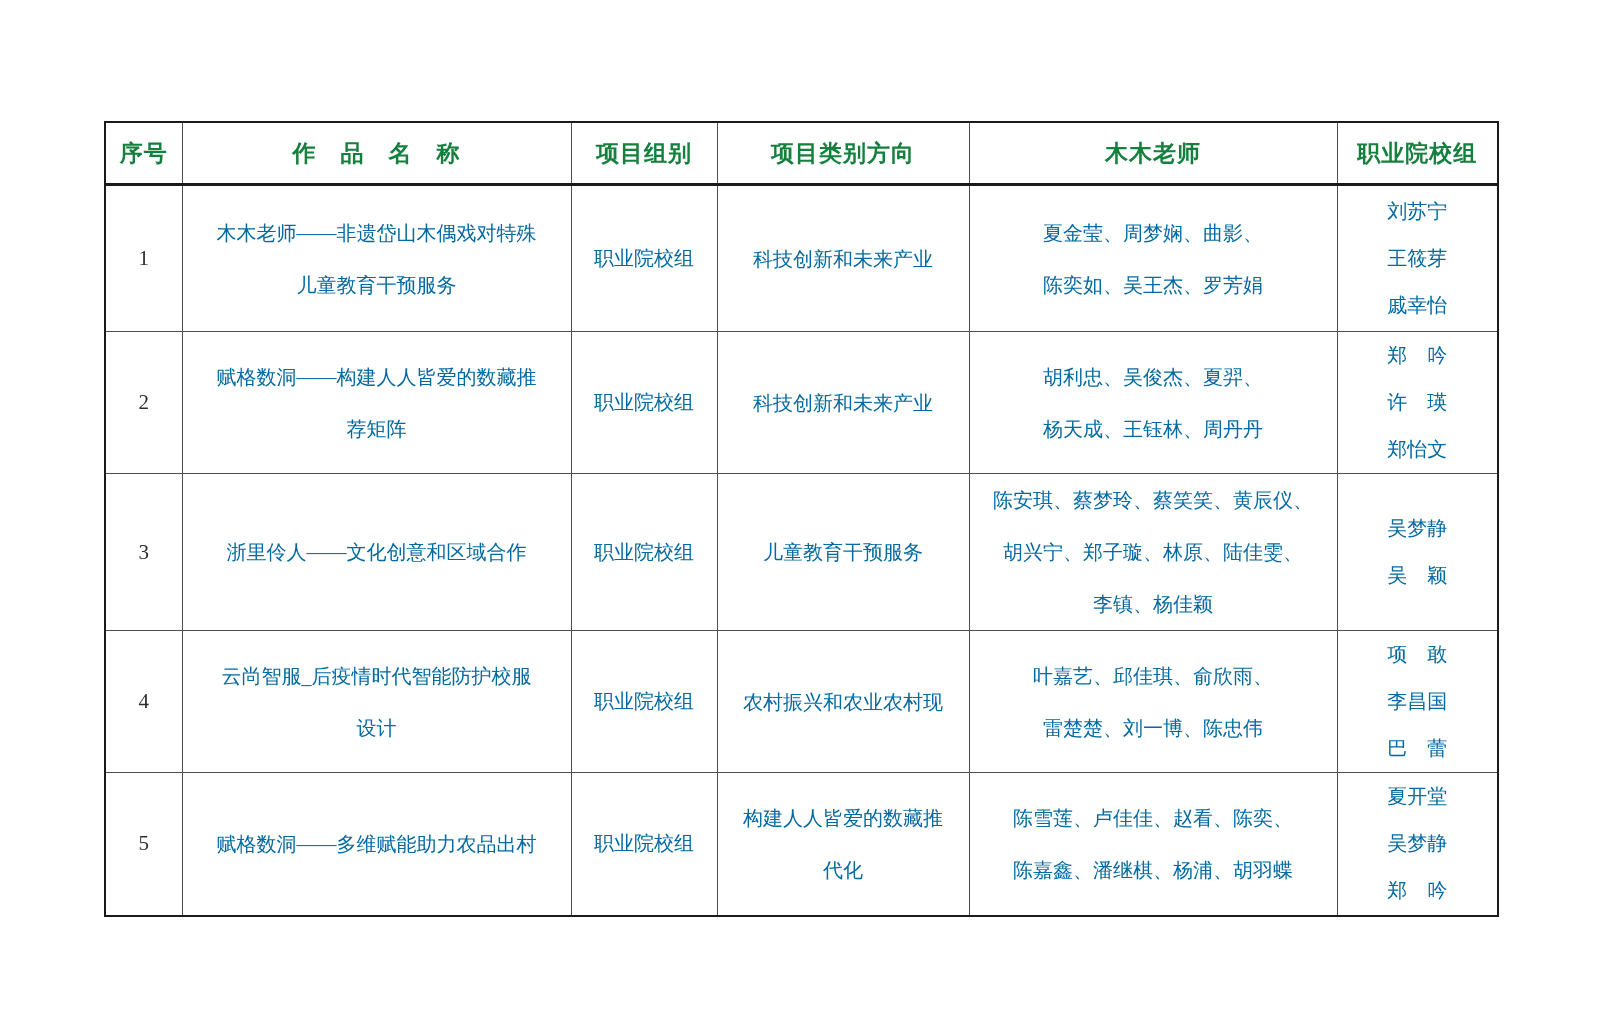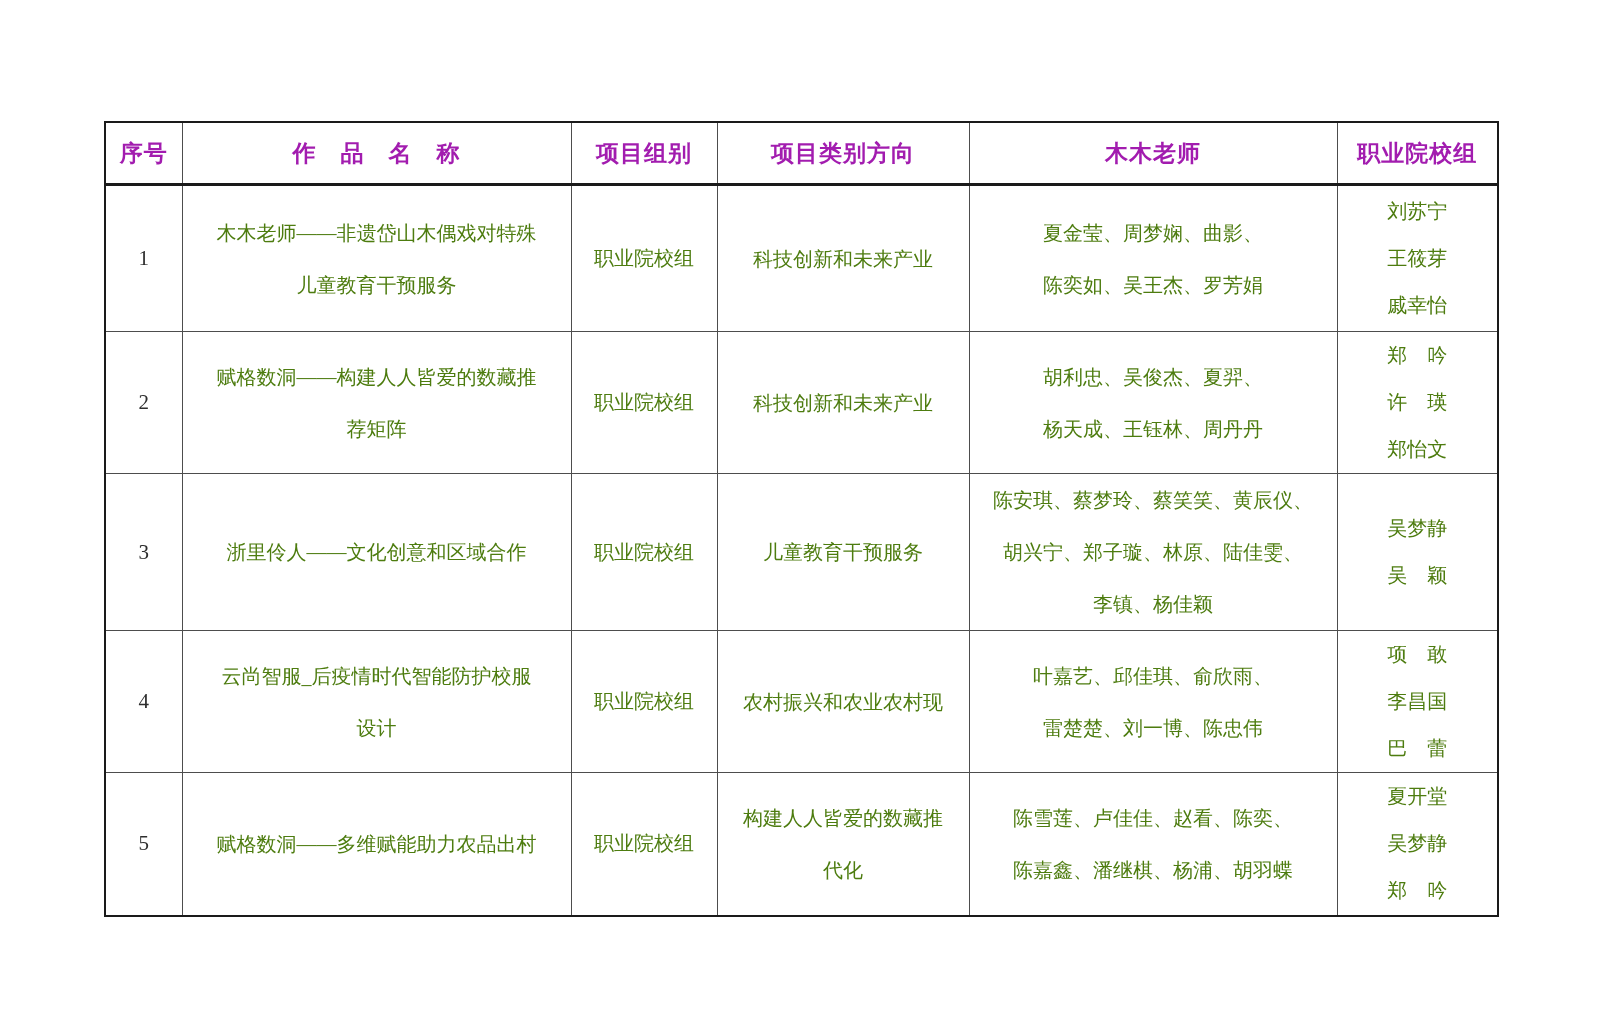--- a/index.html
+++ b/index.html
@@ -30,27 +30,27 @@
     border: 1px solid #4d4d4d;
     text-align: center;
     vertical-align: middle;
     padding: 0 6px;
     overflow: hidden;
   }
   .award-table thead th {
     height: 60px;
     font-size: 23px;
     font-weight: bold;
-    color: #a21caf;
+    color: #15803d;
     border-bottom: 3px solid #1a1a1a;
     letter-spacing: 1px;
   }
   .award-table td {
     font-size: 20px;
-    color: #4d7c0f;
+    color: #0369a1;
   }
   
   tr.r0 { height: 147px; }
   tr.r1 { height: 135px; }
   tr.r2 { height: 142px; }
   tr.r3 { height: 133px; }
   tr.r4 { height: 143px; }
   .ln { line-height: 52px; text-align: center; }
   td.advisors .ln { line-height: 47px; }
   td.index-cell { font-size: 21px; color: #2e2e2e; }

